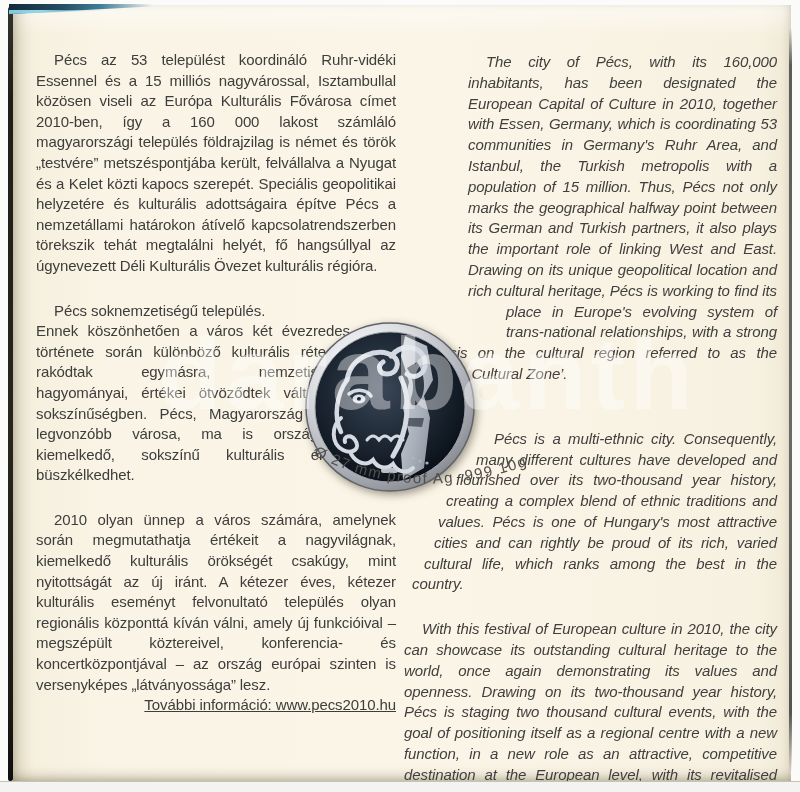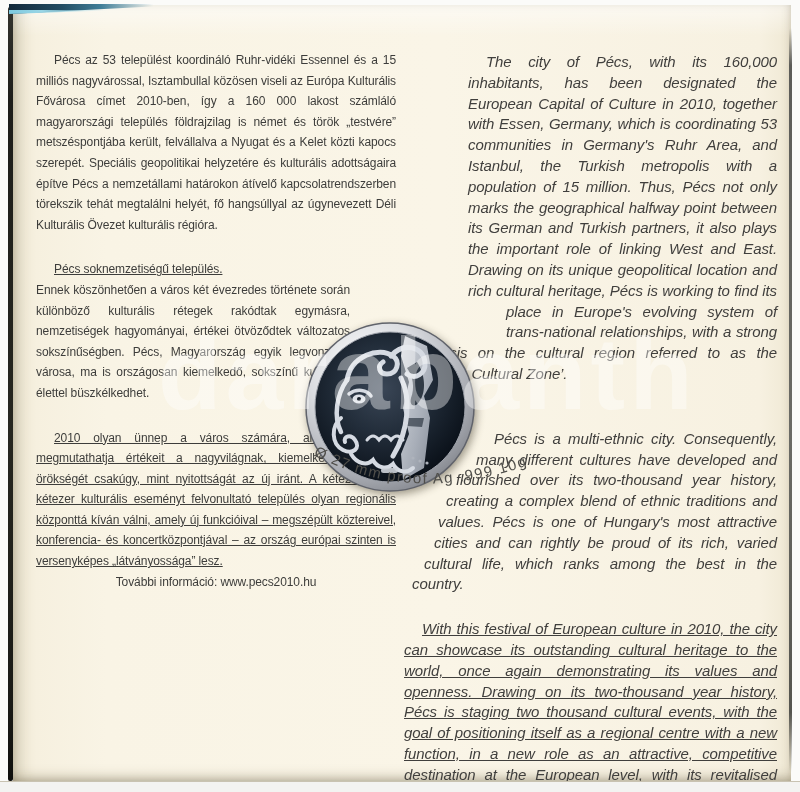--- a/index.html
+++ b/index.html
@@ -40,28 +40,28 @@
     position:absolute;left:789px;top:28px;width:3px;height:744px;z-index:60;
     background:linear-gradient(180deg,rgba(92,92,88,0) 0%,#5c5c58 5%,#6b6b65 55%,#55554f 92%,rgba(92,92,88,0) 100%);
   }
   .bottom-strip{
     position:absolute;left:0;top:781px;width:800px;height:11px;z-index:59;
     background:#f3f3f1;border-top:1px solid #c9c3b2;
   }
   
   .col{position:absolute;color:#3d3d3b;z-index:10;text-align:justify;}
   .col p{margin:0;}
-  .col-left{left:36px;top:50px;width:360px;font-size:12px;line-height:20.6px;letter-spacing:-0.1px;}
+  .col-left{left:36px;top:50px;width:360px;font-size:15px;line-height:20.6px;letter-spacing:-0.1px;}
   .col-right{left:404px;top:52px;width:373px;font-size:15px;line-height:20.8px;font-style:italic;letter-spacing:-0.1px;color:#403f3d;}
   .indent > .ptxt{ }
   p.indent{text-indent:18px;}
-  p.gap{margin-top:24px;text-decoration:underline;}
+  p.gap{margin-top:24px;}
   p.gap-lg{margin-top:44px;}
   p.narrow{max-width:314px;}
-  .more-info{margin-top:34px;text-align:center;text-indent:0;}
+  .more-info{margin-top:34px;text-align:right;text-indent:0;text-decoration:underline;}
   .fl{float:left;height:21px;}
   .flc{float:left;clear:left;height:21px;}
   
   .coin{
     position:absolute;left:305px;top:322px;width:170px;height:170px;z-index:20;
     filter:drop-shadow(2px 3px 4px rgba(45,38,20,.45));
   }
   .caption-svg{position:absolute;left:0;top:0;width:800px;height:792px;z-index:21;pointer-events:none;}
   .caption-svg text{
     font-family:"Liberation Sans", sans-serif;font-size:15px;fill:#4f4e4a;letter-spacing:1.5px;

